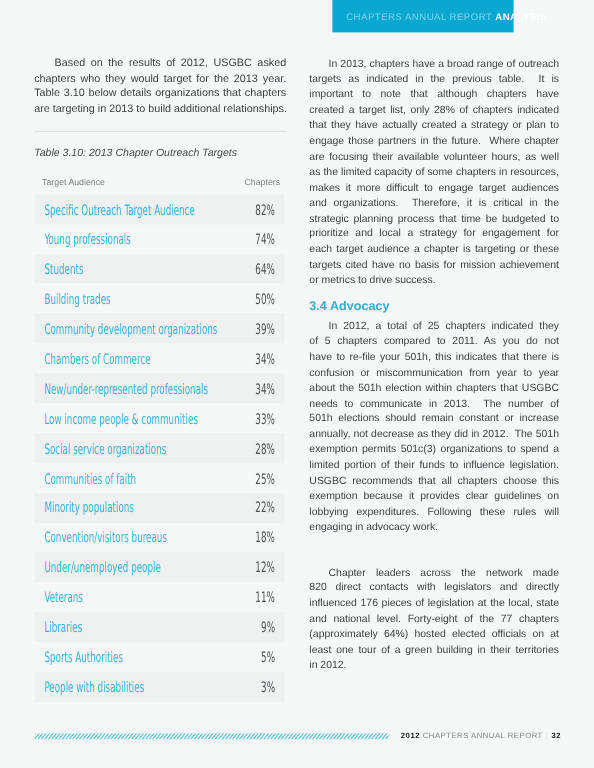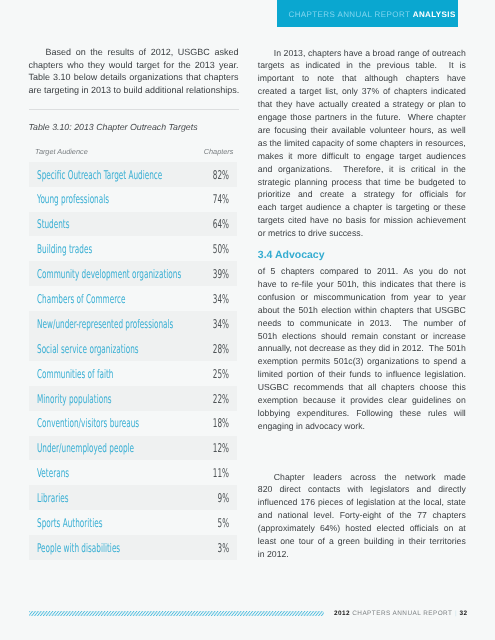--- a/index.html
+++ b/index.html
@@ -2,21 +2,21 @@
 <html><head>
 <meta charset="utf-8">
 <style>
   html,body{margin:0;padding:0;}
   body{width:495px;height:640px;background:#f6f8f8;
        font-family:"Liberation Sans",sans-serif;overflow:hidden;position:relative;
        -webkit-font-smoothing:antialiased;text-rendering:geometricPrecision;}
   .page{position:absolute;left:0;top:0;width:495px;height:640px;transform:translateZ(0);}
 
   
-  .hdr{position:absolute;left:277px;top:0;width:181px;height:27px;background:#0aa7d0;}
+  .hdr{position:absolute;left:277px;top:0;width:151px;height:27px;background:#0aa7d0;}
   .hdr-txt{position:absolute;left:11.5px;top:9.5px;font-size:8px;letter-spacing:.4px;
            color:#81d5ef;white-space:nowrap;line-height:10px;}
   .hdr-txt b{font-weight:700;color:#ffffff;}
 
   
   .colL{position:absolute;left:28.5px;top:46.4px;width:210px;}
   .colR{position:absolute;left:257.8px;top:46.6px;width:208px;}
   .ln{font-size:8.7px;color:#3b3f42;line-height:12.9px;height:12.9px;
       text-align:justify;text-align-last:justify;white-space:nowrap;overflow:visible;}
   .colL .ln{font-size:9px;line-height:12.5px;height:12.5px;}
@@ -24,21 +24,21 @@
   .ln.ind{text-indent:16px;}
   .colL .ln.ind{text-indent:17px;}
 
   hr.rule{border:0;border-top:1px solid #dcdedf;margin:0;position:absolute;left:0;width:210px;}
   .tcap{position:absolute;left:0;font-size:8.8px;font-style:italic;color:#45494c;
         line-height:11px;white-space:nowrap;}
 
   
   .tbl{position:absolute;left:0.5px;width:208.2px;}
   .thr{position:relative;height:16px;}
-  .thr .th{position:absolute;font-size:7.3px;font-style:italic;color:#797e81;white-space:nowrap;top:1.5px;}
+  .thr .th{position:absolute;font-size:7.3px;color:#797e81;white-space:nowrap;top:1.5px;}
   .thr .th.a{left:6.1px;}
   .thr .th.b{right:3.8px;padding-left:24px;}
   .row{position:relative;height:24.9px;}
   .row.alt{background:#eff1f1;}
   .row .a,.row .b{position:absolute;top:6.8px;white-space:nowrap;
       font-family:"DejaVu Sans Condensed","DejaVu Sans",sans-serif;
       font-size:12px;line-height:12px;transform:scaleX(.676);}
   .row .a{left:8.3px;transform-origin:left top;color:#3cb0d4;}
   .row .b{right:7.9px;transform-origin:right top;color:#4d5255;}
 
@@ -97,20 +97,24 @@
             <div class="b">39%</div>
           </div>
           <div class="row">
             <div class="a">Chambers of Commerce</div>
             <div class="b">34%</div>
           </div>
           <div class="row alt">
             <div class="a">New/under-represented professionals</div>
             <div class="b">34%</div>
           </div>
+          <div class="row">
+            <div class="a">Low income people &amp; communities</div>
+            <div class="b">33%</div>
+          </div>
           <div class="row alt">
             <div class="a">Social service organizations</div>
             <div class="b">28%</div>
           </div>
           <div class="row">
             <div class="a">Communities of faith</div>
             <div class="b">25%</div>
           </div>
           <div class="row alt">
             <div class="a">Minority populations</div>
@@ -142,35 +146,36 @@
           </div>
         </div>
     </div>
   </div>
 
   <div class="colR">
     <div id="Rpara1" style="position: absolute; left: 0px; top: 0px; width: 100%;">
         <div class="ln ind">In 2013, chapters have a broad range of outreach</div>
         <div class="ln">targets as indicated in the previous table.&nbsp; It is</div>
         <div class="ln">important to note that although chapters have</div>
-        <div class="ln">created a target list, only 37% of chapters indicated</div>
+        <div class="ln">created a target list, only 28% of chapters indicated</div>
         <div class="ln">that they have actually created a strategy or plan to</div>
         <div class="ln">engage those partners in the future.&nbsp; Where chapter</div>
         <div class="ln">are focusing their available volunteer hours, as well</div>
         <div class="ln">as the limited capacity of some chapters in resources,</div>
         <div class="ln">makes it more difficult to engage target audiences</div>
         <div class="ln">and organizations.&nbsp; Therefore, it is critical in the</div>
         <div class="ln">strategic planning process that time be budgeted to</div>
-        <div class="ln">prioritize and create a strategy for officials for</div>
+        <div class="ln">prioritize and local a strategy for engagement for</div>
         <div class="ln">each target audience a chapter is targeting or these</div>
         <div class="ln">targets cited have no basis for mission achievement</div>
         <div class="ln last">or metrics to drive success.</div>
       </div>
     <h3 class="sec" id="Rhead" style="position: absolute; left: 0px; top: 202.8px;">3.4 Advocacy</h3>
     <div id="Rpara2" style="position: absolute; left: 0px; top: 218.5px; width: 100%;">
+        <div class="ln ind">In 2012, a total of 25 chapters indicated they</div>
         <div class="ln">of 5 chapters compared to 2011. As you do not</div>
         <div class="ln">have to re-file your 501h, this indicates that there is</div>
         <div class="ln">confusion or miscommunication from year to year</div>
         <div class="ln">about the 501h election within chapters that USGBC</div>
         <div class="ln">needs to communicate in 2013.&nbsp; The number of</div>
         <div class="ln">501h elections should remain constant or increase</div>
         <div class="ln">annually, not decrease as they did in 2012.&nbsp; The 501h</div>
         <div class="ln">exemption permits 501c(3) organizations to spend a</div>
         <div class="ln">limited portion of their funds to influence legislation.</div>
         <div class="ln">USGBC recommends that all chapters choose this</div>

